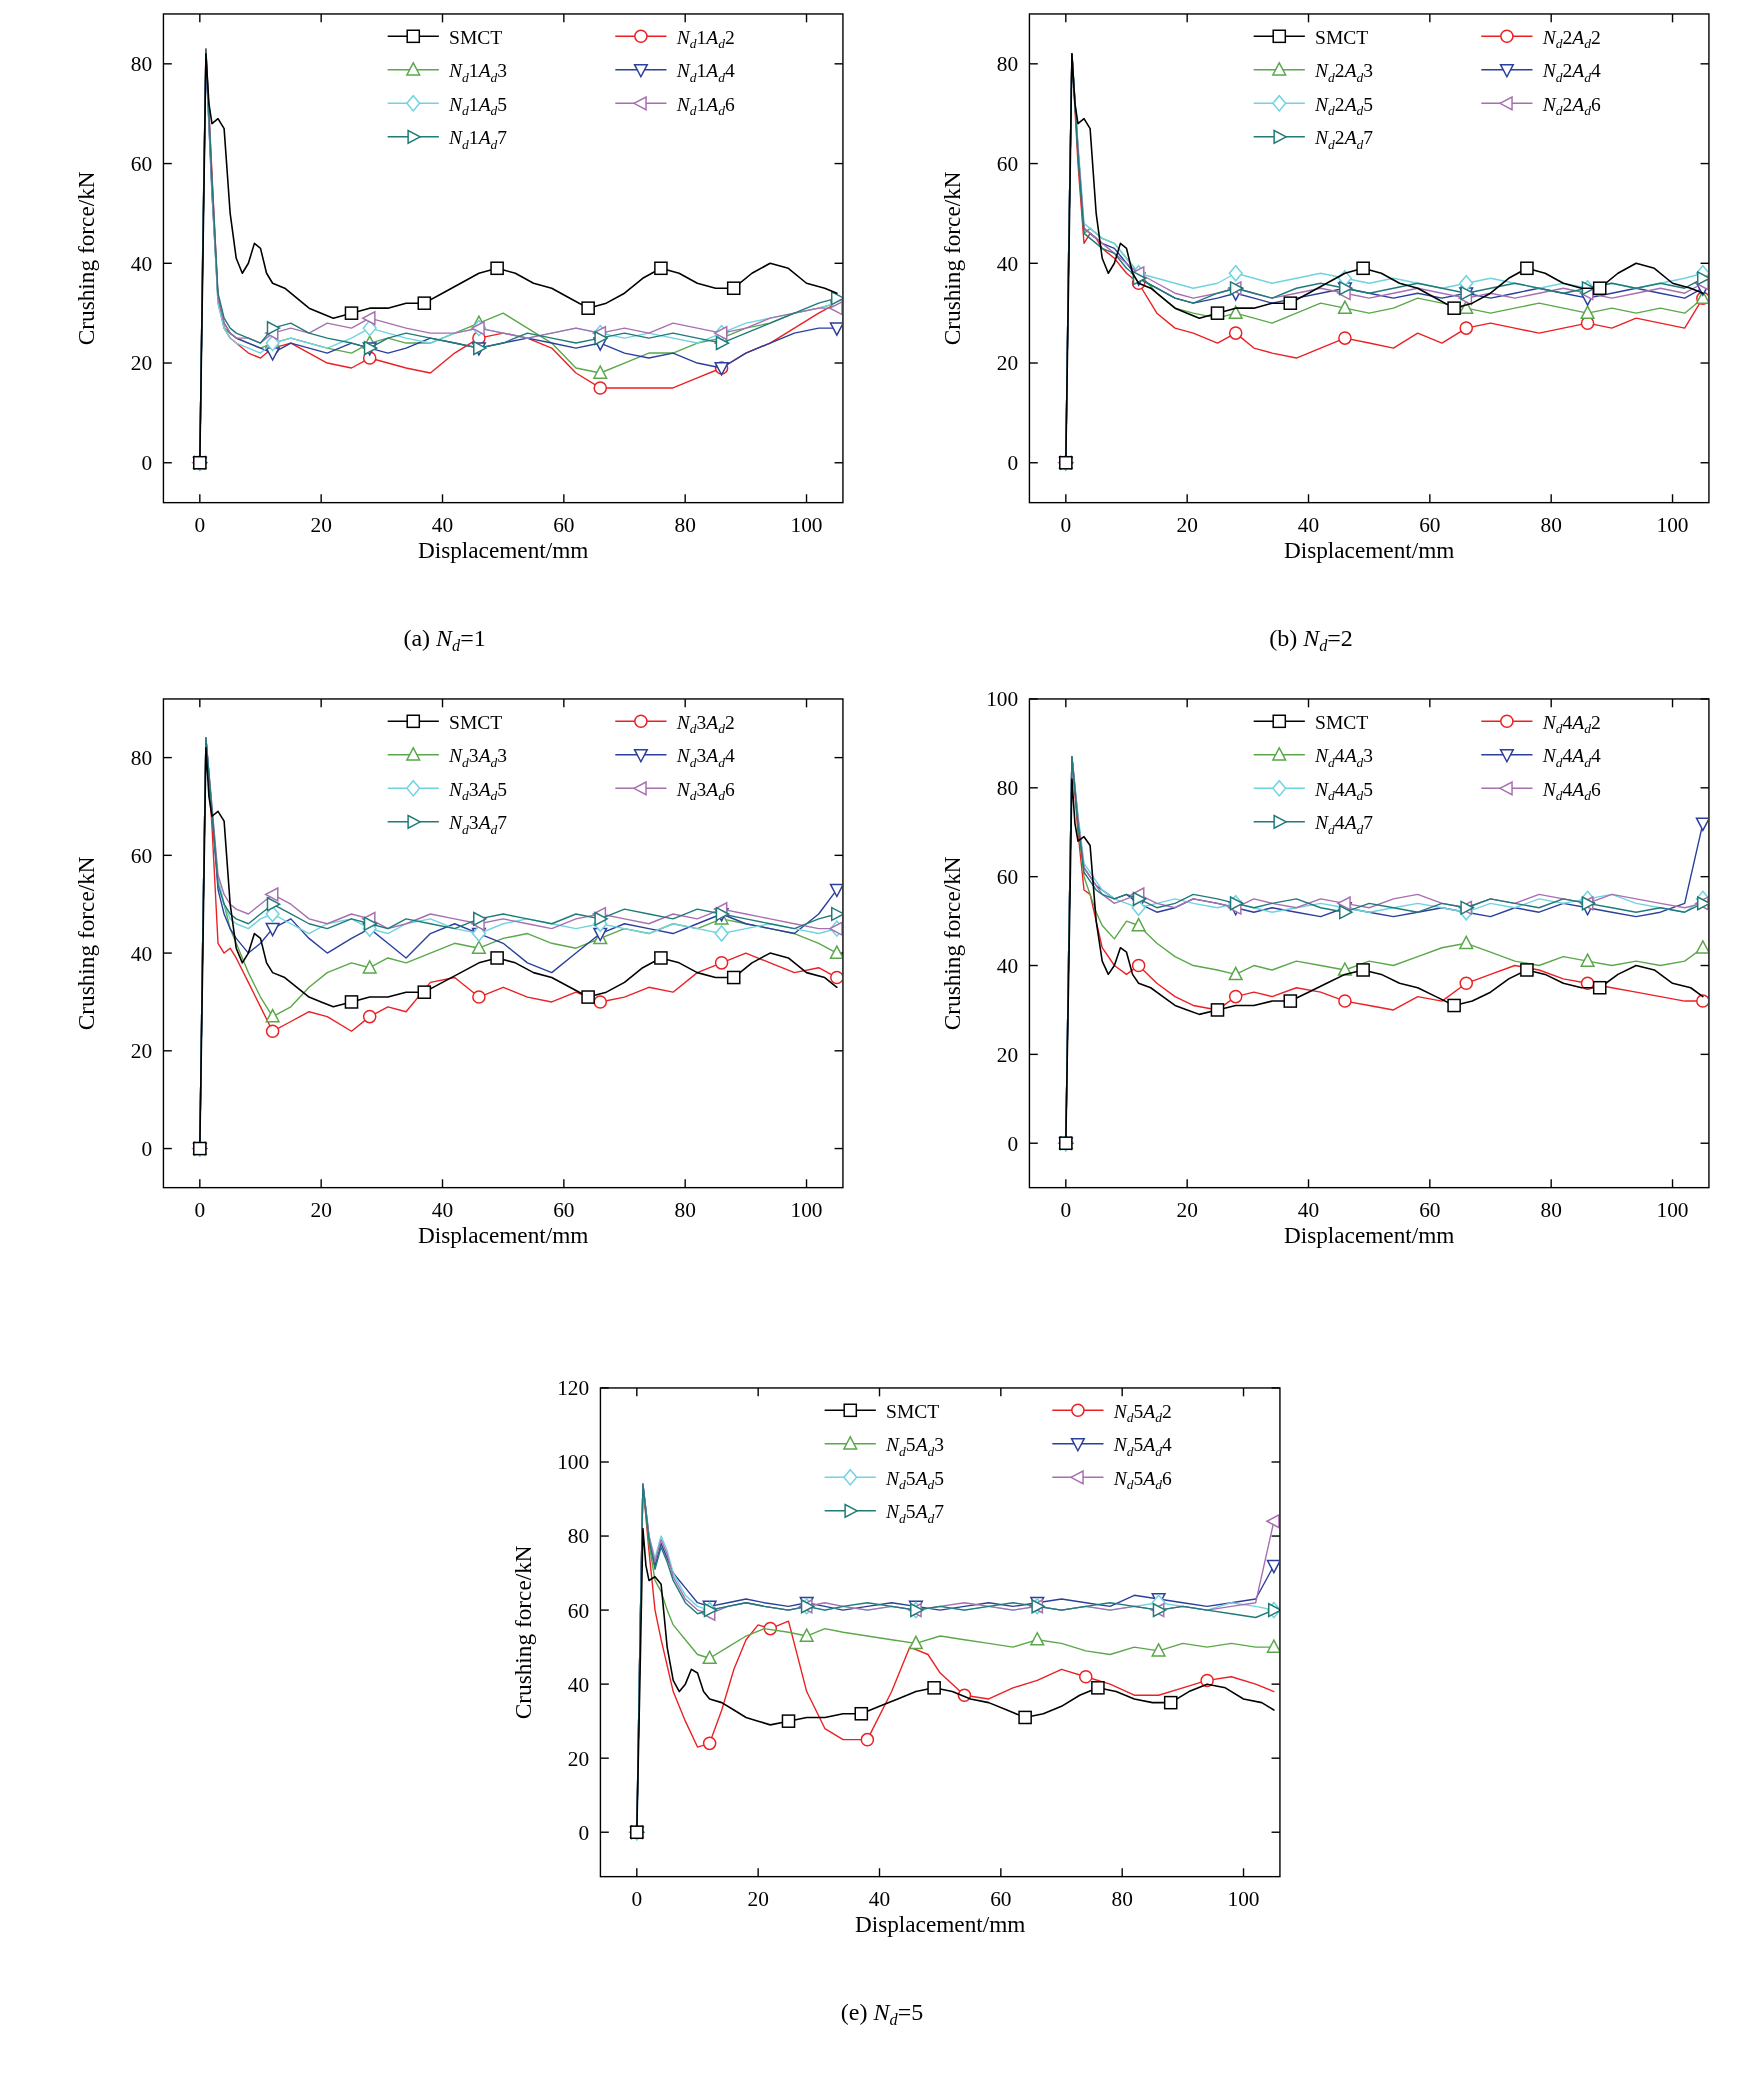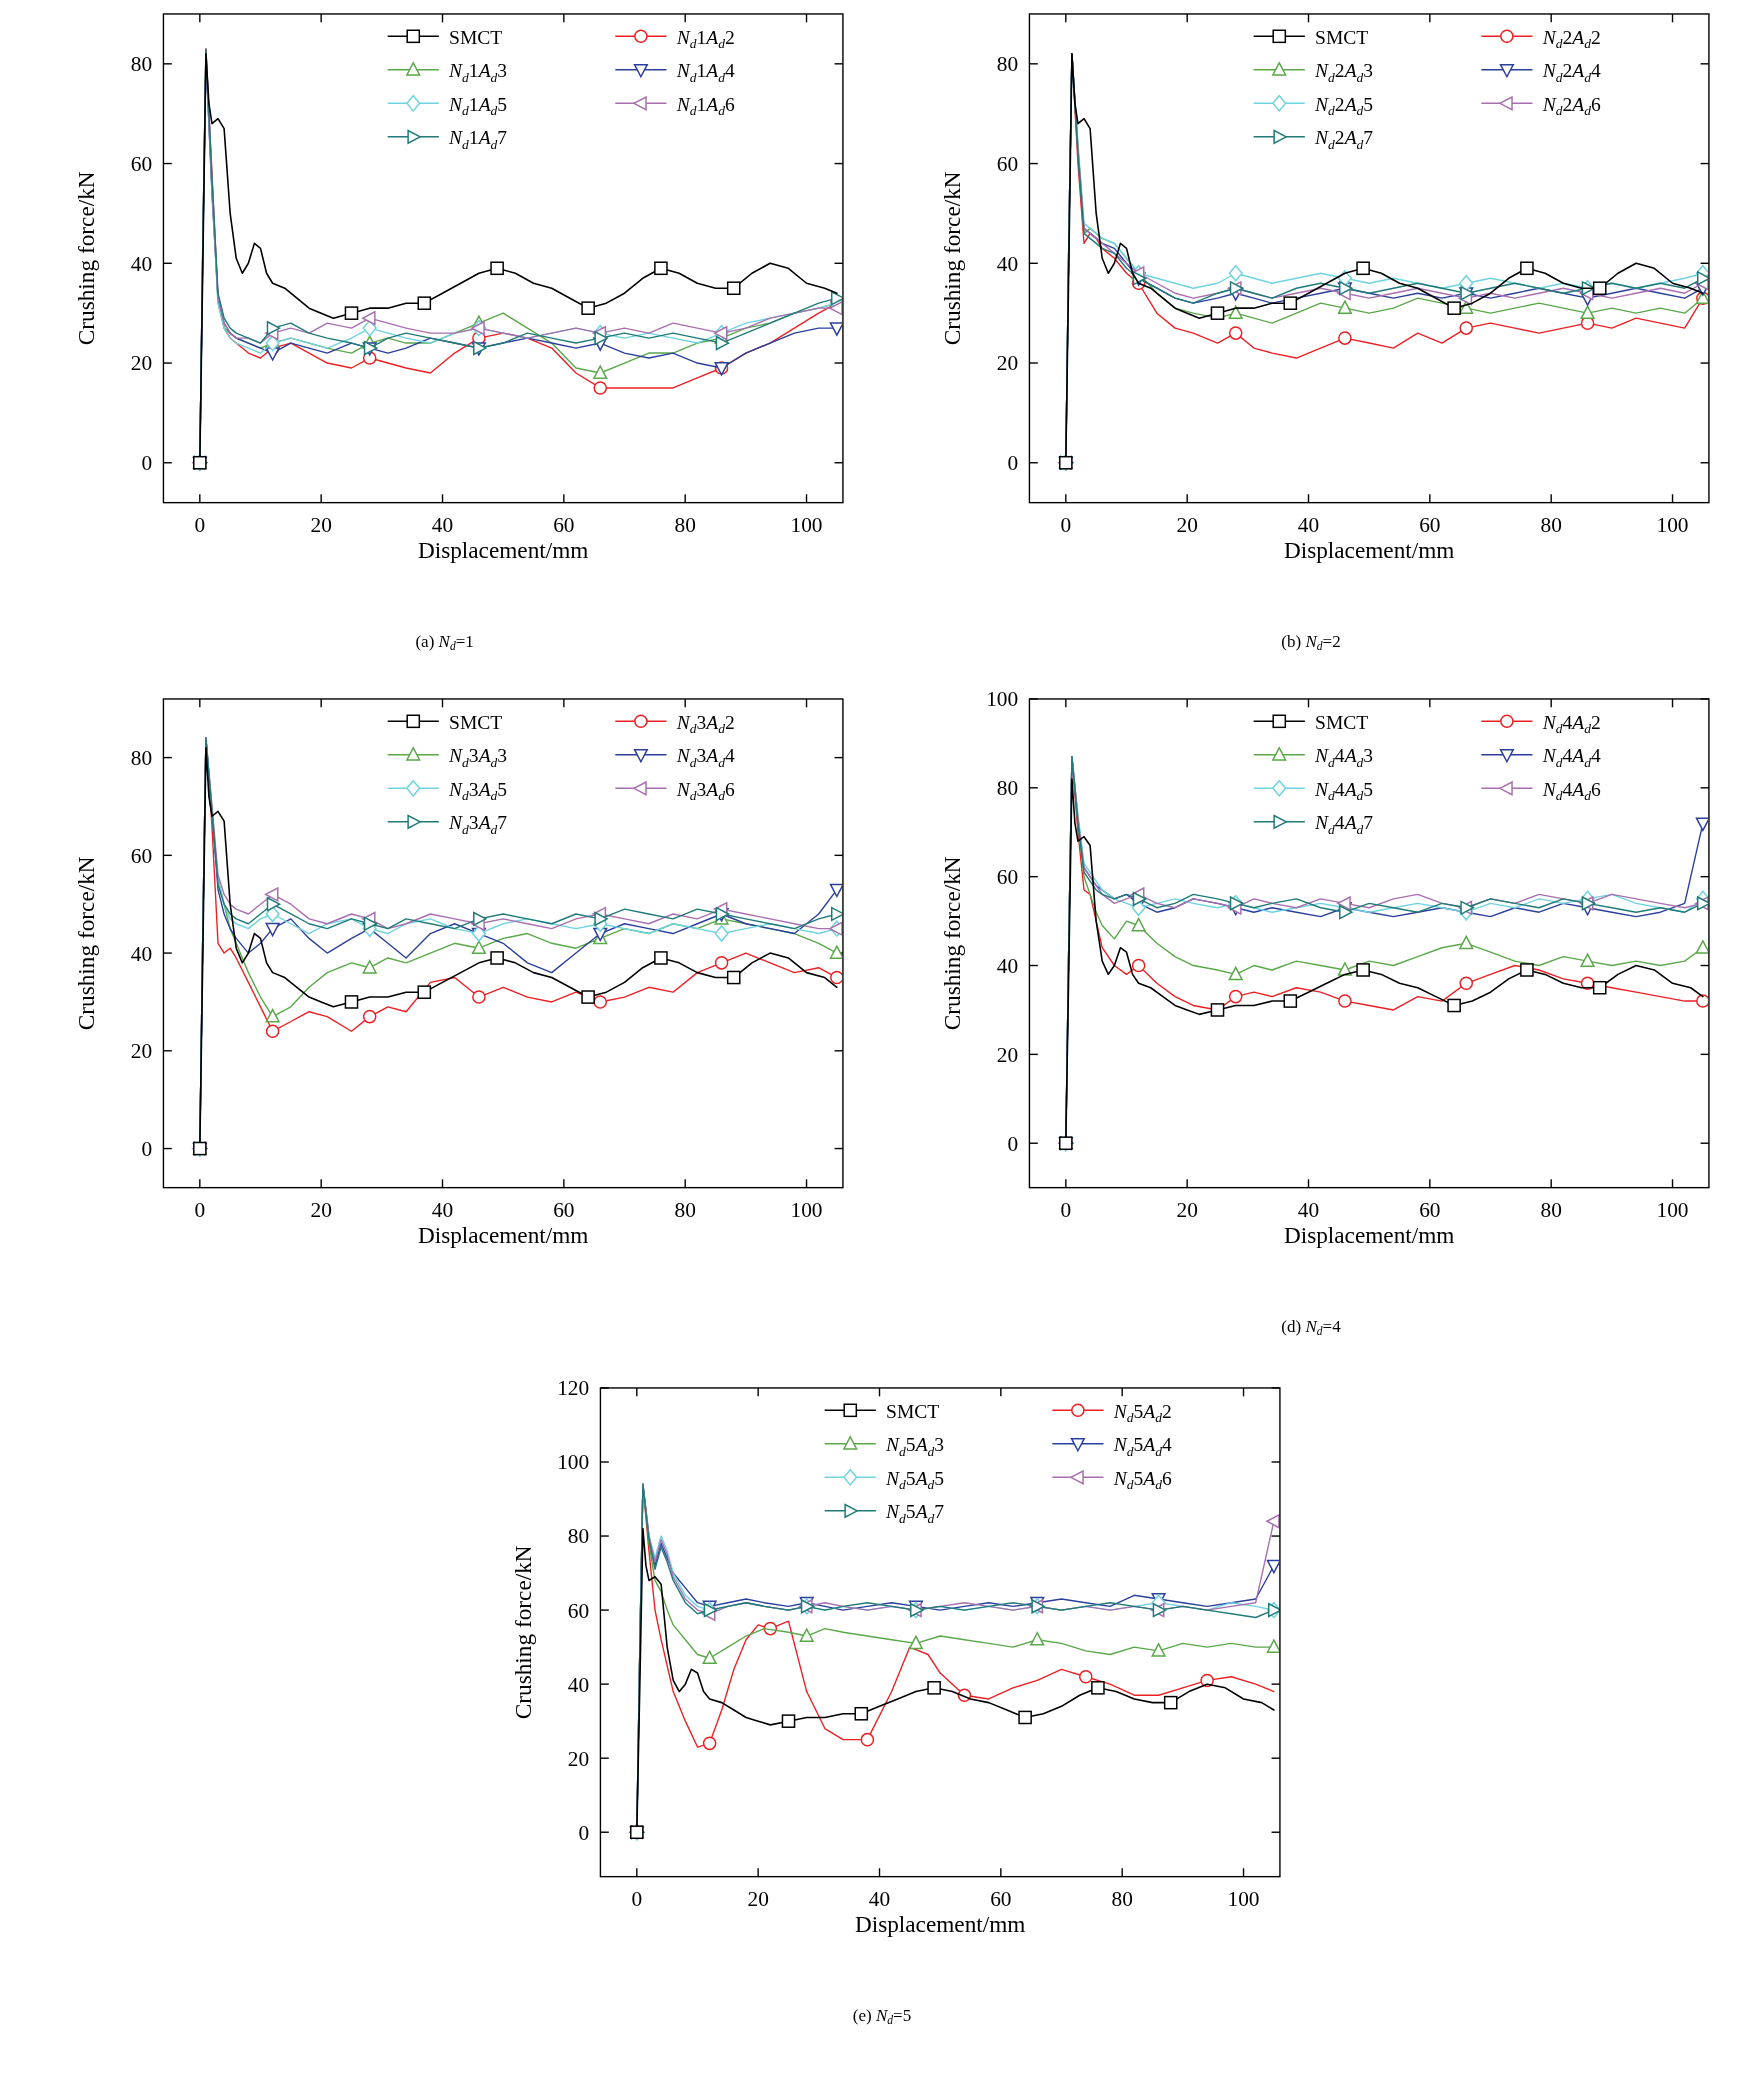--- a/index.html
+++ b/index.html
@@ -17,23 +17,23 @@
   .page {
     position: relative;
     width: 1760px;
     height: 2087px;
   }
   .panel {
     position: absolute;
   }
   .panel-caption {
     text-align: center;
-    font-size: 17px;
+    font-size: 24px;
     font-family: "Liberation Serif", serif;
-    margin-top: 13px;
+    margin-top: 6px;
   }
   .chart-wrap {
     position: relative;
   }
   svg {
     display: block;
   }
   sub { font-size: 0.68em; vertical-align: -0.28em; }
   i { font-style: italic; }
 </style>
@@ -550,21 +550,20 @@
             <text x="923.8" y="238" font-family="&quot;Liberation Serif&quot;, serif" font-size="42" fill="#000"><tspan font-style="italic">N</tspan><tspan font-style="italic" font-size="29" dy="10">d</tspan><tspan dy="-10">4</tspan><tspan font-style="italic">A</tspan><tspan font-style="italic" font-size="29" dy="10">d</tspan><tspan dy="-10">5</tspan></text>
             <line x1="1280.9" y1="222" x2="1390.9" y2="222" stroke="#a86fb0" stroke-width="3.2"></line>
             <polygon points="1320.95,222 1346.95,208.35 1346.95,235.65" fill="#ffffff" stroke="#a86fb0" stroke-width="3.2"></polygon>
             <text x="1412.9" y="238" font-family="&quot;Liberation Serif&quot;, serif" font-size="42" fill="#000"><tspan font-style="italic">N</tspan><tspan font-style="italic" font-size="29" dy="10">d</tspan><tspan dy="-10">4</tspan><tspan font-style="italic">A</tspan><tspan font-style="italic" font-size="29" dy="10">d</tspan><tspan dy="-10">6</tspan></text>
             <line x1="791.8" y1="294" x2="901.8" y2="294" stroke="#1f7a78" stroke-width="3.2"></line>
             <polygon points="861.75,294 835.75,280.35 835.75,307.65" fill="#ffffff" stroke="#1f7a78" stroke-width="3.2"></polygon>
             <text x="923.8" y="310" font-family="&quot;Liberation Serif&quot;, serif" font-size="42" fill="#000"><tspan font-style="italic">N</tspan><tspan font-style="italic" font-size="29" dy="10">d</tspan><tspan dy="-10">4</tspan><tspan font-style="italic">A</tspan><tspan font-style="italic" font-size="29" dy="10">d</tspan><tspan dy="-10">7</tspan></text>
           </g>
         </svg>
       </div>
-      <div class="panel-caption">(d) <i>N</i><sub><i>d</i></sub>=4</div>
     </div>
   <div class="panel" id="panel-e" style="left:456px; top:1374px; width:852px;">
       <div class="chart-wrap">
         <svg width="852" height="619" viewBox="0 0 1830 1330">
           <rect x="310" y="30" width="1460" height="1050" fill="none" stroke="#000" stroke-width="3"></rect>
           <line x1="388.2142857142857" y1="1080" x2="388.2142857142857" y2="1062" stroke="#000" stroke-width="3"></line>
           <line x1="388.2142857142857" y1="30" x2="388.2142857142857" y2="48" stroke="#000" stroke-width="3"></line>
           <text x="388.2142857142857" y="1142" text-anchor="middle" font-family="&quot;Liberation Serif&quot;, serif" font-size="46" fill="#000">0</text>
           <line x1="648.9285714285714" y1="1080" x2="648.9285714285714" y2="1062" stroke="#000" stroke-width="3"></line>
           <line x1="648.9285714285714" y1="30" x2="648.9285714285714" y2="48" stroke="#000" stroke-width="3"></line>

